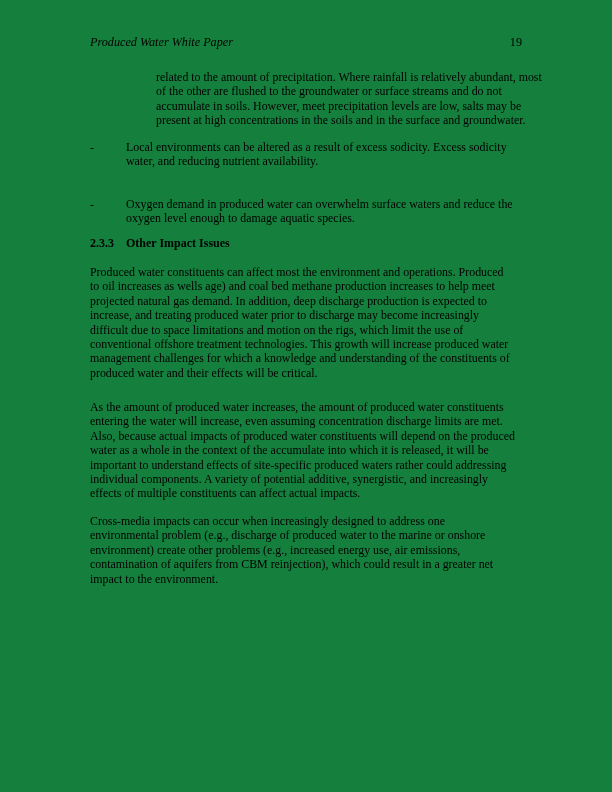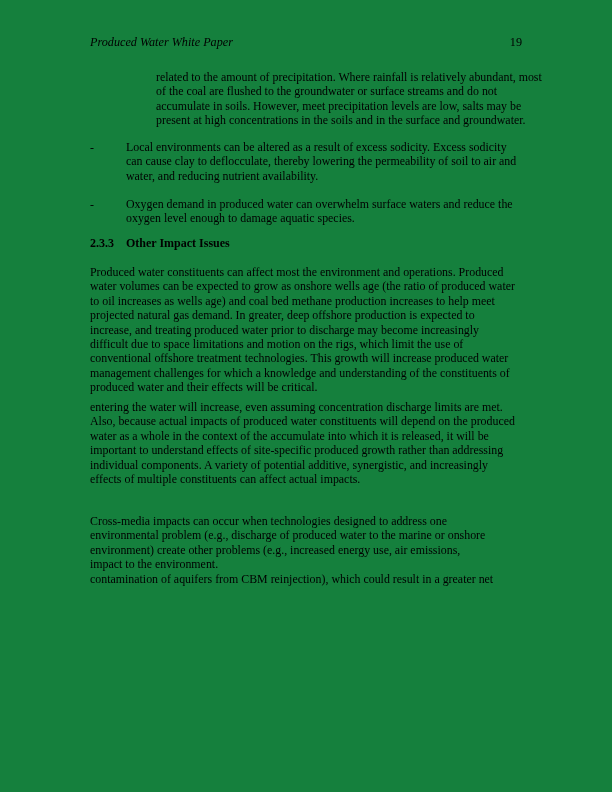--- a/index.html
+++ b/index.html
@@ -24,68 +24,67 @@
 
 <div class="page">
 
   <div class="header">
     <span class="header-title">Produced Water White Paper</span>
     <span class="header-num">19</span>
   </div>
 
   <div class="block indent" style="top:70px;">
     <span class="line">related to the amount of precipitation.  Where rainfall is relatively abundant, most</span>
-    <span class="line">of the coal are flushed to the groundwater or surface streams and do not</span>
+    <span class="line">of the other are flushed to the groundwater or surface streams and do not</span>
     <span class="line">accumulate in soils. However, meet precipitation levels are low, salts may be</span>
     <span class="line">present at high concentrations in the soils and in the surface and groundwater.</span>
   </div>
 
   <div class="block bullet" style="top:140px;height:46px;">
     <span class="dash">-</span>
     <div class="bullet-text">
       <span class="line">Local environments can be altered as a result of excess sodicity.  Excess sodicity</span>
-      <span class="line">can cause clay to deflocculate, thereby lowering the permeability of soil to air and</span>
       <span class="line">water, and reducing nutrient availability.</span>
     </div>
   </div>
 
   <div class="block bullet" style="top:197px;height:32px;">
     <span class="dash">-</span>
     <div class="bullet-text">
       <span class="line">Oxygen demand in produced water can overwhelm surface waters and reduce the</span>
       <span class="line">oxygen level enough to damage aquatic species.</span>
     </div>
   </div>
 
   <div class="heading">
     <span class="num">2.3.3</span><span>Other Impact Issues</span>
   </div>
 
   <div class="block full" style="top:265px;">
     <span class="line">Produced water constituents can affect most the environment and operations. Produced</span>
-    <span class="line">water volumes can be expected to grow as onshore wells age (the ratio of produced water</span>
     <span class="line">to oil increases as wells age) and coal bed methane production increases to help meet</span>
-    <span class="line">projected natural gas demand.  In greater, deep offshore production is expected to</span>
+    <span class="line">projected natural gas demand.  In addition, deep discharge production is expected to</span>
     <span class="line">increase, and treating produced water prior to discharge may become increasingly</span>
     <span class="line">difficult due to space limitations and motion on the rigs, which limit the use of</span>
     <span class="line">conventional offshore treatment technologies.  This growth will increase produced water</span>
     <span class="line">management challenges for which a knowledge and understanding of the constituents of</span>
     <span class="line">produced water and their effects will be critical.</span>
   </div>
 
   <div class="block full" style="top:400px;">
+    <span class="line">As the amount of produced water increases, the amount of produced water constituents</span>
     <span class="line">entering the water will increase, even assuming concentration discharge limits are met.</span>
     <span class="line">Also, because actual impacts of produced water constituents will depend on the produced</span>
     <span class="line">water as a whole in the context of the accumulate into which it is released, it will be</span>
-    <span class="line">important to understand effects of site-specific produced growth rather than addressing</span>
+    <span class="line">important to understand effects of site-specific produced waters rather could addressing</span>
     <span class="line">individual components.  A variety of potential additive, synergistic, and increasingly</span>
     <span class="line">effects of multiple constituents can affect actual impacts.</span>
   </div>
 
   <div class="block full" style="top:514px;">
-    <span class="line">Cross-media impacts can occur when technologies designed to address one</span>
+    <span class="line">Cross-media impacts can occur when increasingly designed to address one</span>
     <span class="line">environmental problem (e.g., discharge of produced water to the marine or onshore</span>
     <span class="line">environment) create other problems (e.g., increased energy use, air emissions,</span>
+    <span class="line">contamination of aquifers from CBM reinjection), which could result in a greater net</span>
     <span class="line">impact to the environment.</span>
-    <span class="line">contamination of aquifers from CBM reinjection), which could result in a greater net</span>
   </div>
 
 </div>
 
 </body></html>

